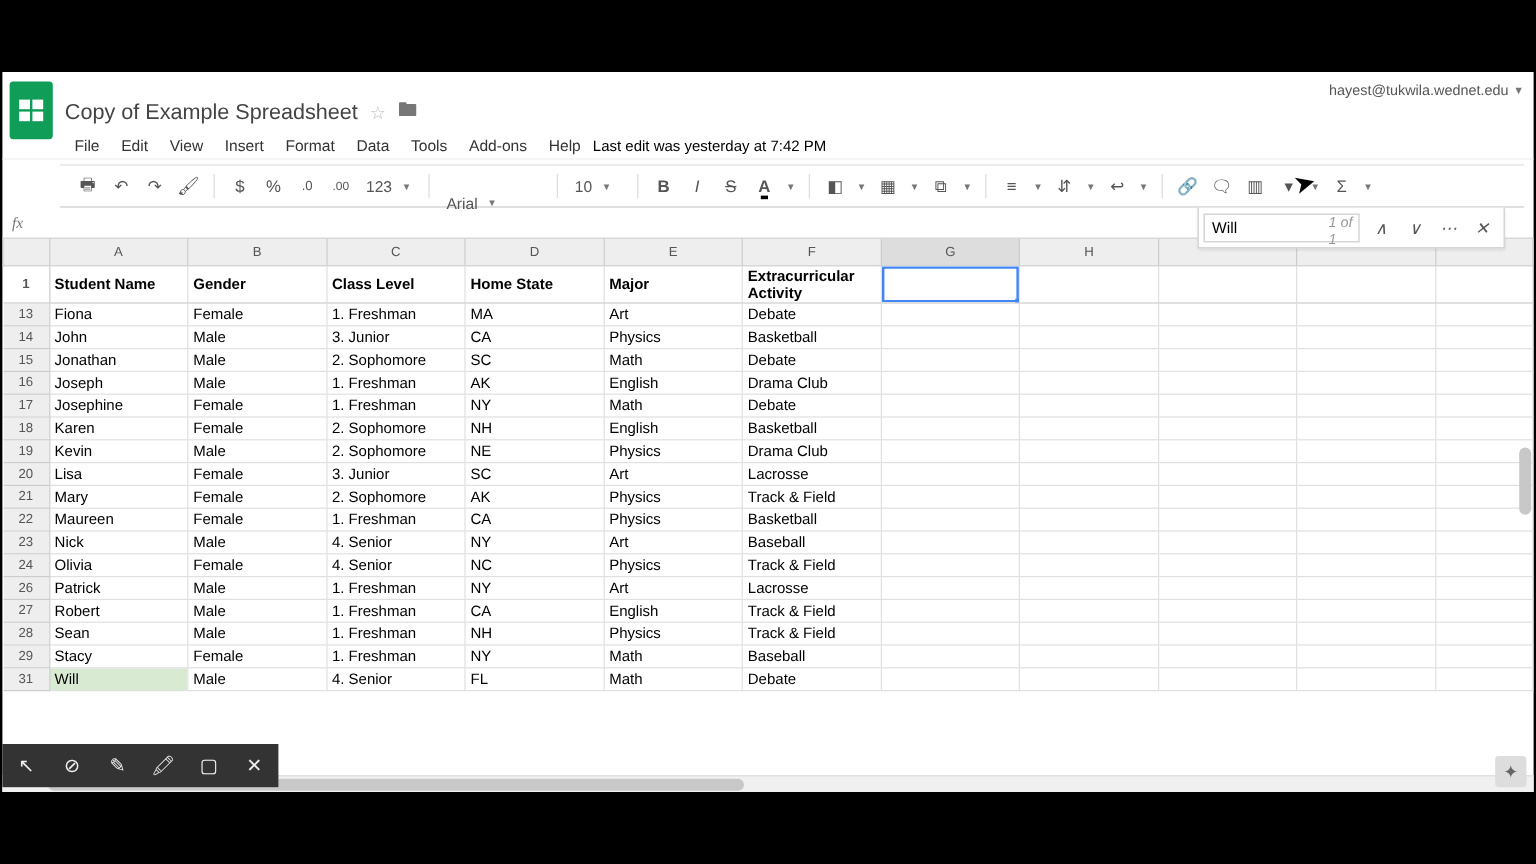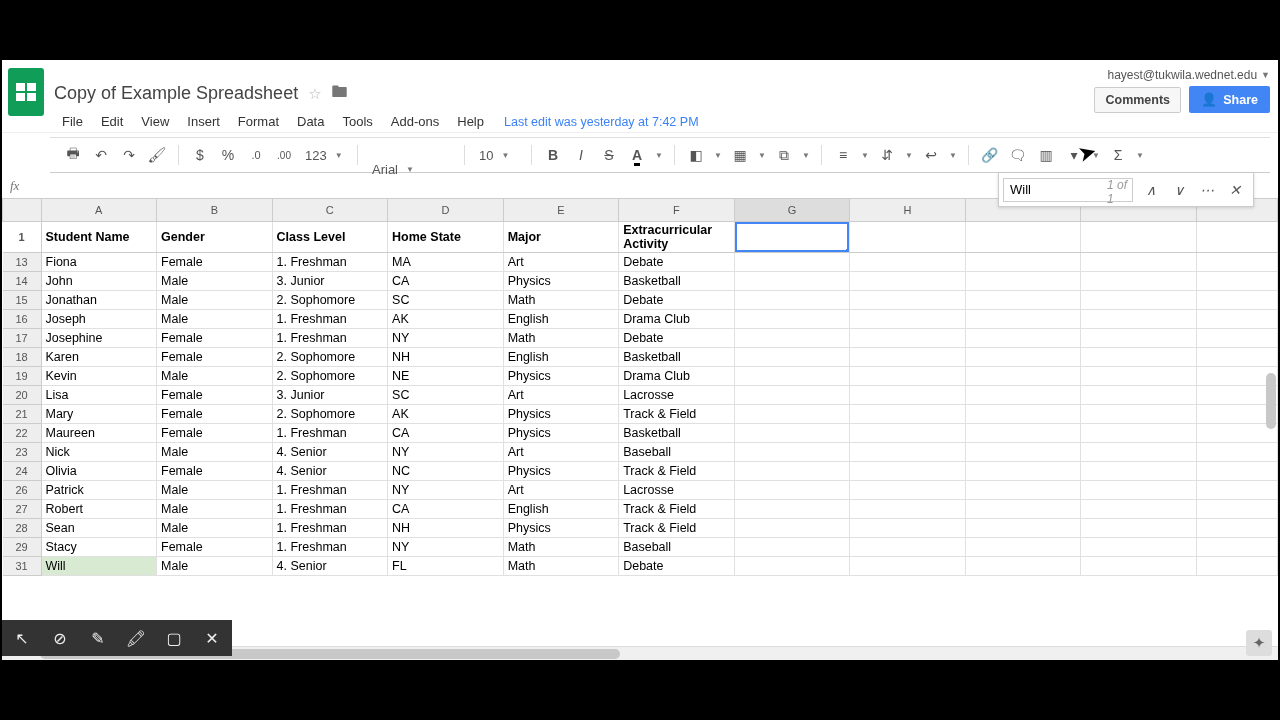--- a/index.html
+++ b/index.html
@@ -61,21 +61,21 @@
   .folder { color: #777; font-size: 16px; }
   .menubar {
     display: flex;
     align-items: center;
     gap: 2px;
     margin-top: 4px;
     font-size: 13px;
     color: #333;
   }
   .menubar .m { padding: 3px 8px; cursor: pointer; }
-  .last-edit { color: #3b82f6; margin-left: 10px; font-size: 12.5px; }
+  .last-edit { color: #000000; font-size: 12.5px; }
   .right-header {
     display: flex;
     flex-direction: column;
     align-items: flex-end;
     gap: 4px;
     padding-top: 2px;
   }
   .user-email { color: #555; font-size: 12px; display:flex; align-items:center; gap:4px;}
   .user-email .drop { font-size: 9px; color:#777;}
   .header-buttons { display: flex; gap: 8px; align-items: center; }
@@ -368,27 +368,20 @@
           <span class="m">Tools</span>
           <span class="m">Add-ons</span>
           <span class="m">Help</span>
           <span class="last-edit">Last edit was yesterday at 7:42 PM</span>
         </div>
     </div>
     <div class="right-header">
       <div class="user-email">
         <span>hayest@tukwila.wednet.edu</span>
         <span class="drop">▼</span>
-      </div>
-      <div class="header-buttons">
-        <button class="comments-btn">Comments</button>
-        <button class="share-btn">
-          <span class="ico">👤</span>
-          <span>Share</span>
-        </button>
       </div>
     </div>
   </div>
 
   <div class="toolbar-outer">
   <div class="toolbar">
     <div class="tbtn">🖶</div>
     <div class="tbtn">↶</div>
     <div class="tbtn">↷</div>
     <div class="tbtn" style="font-size:15px">🖌</div>

